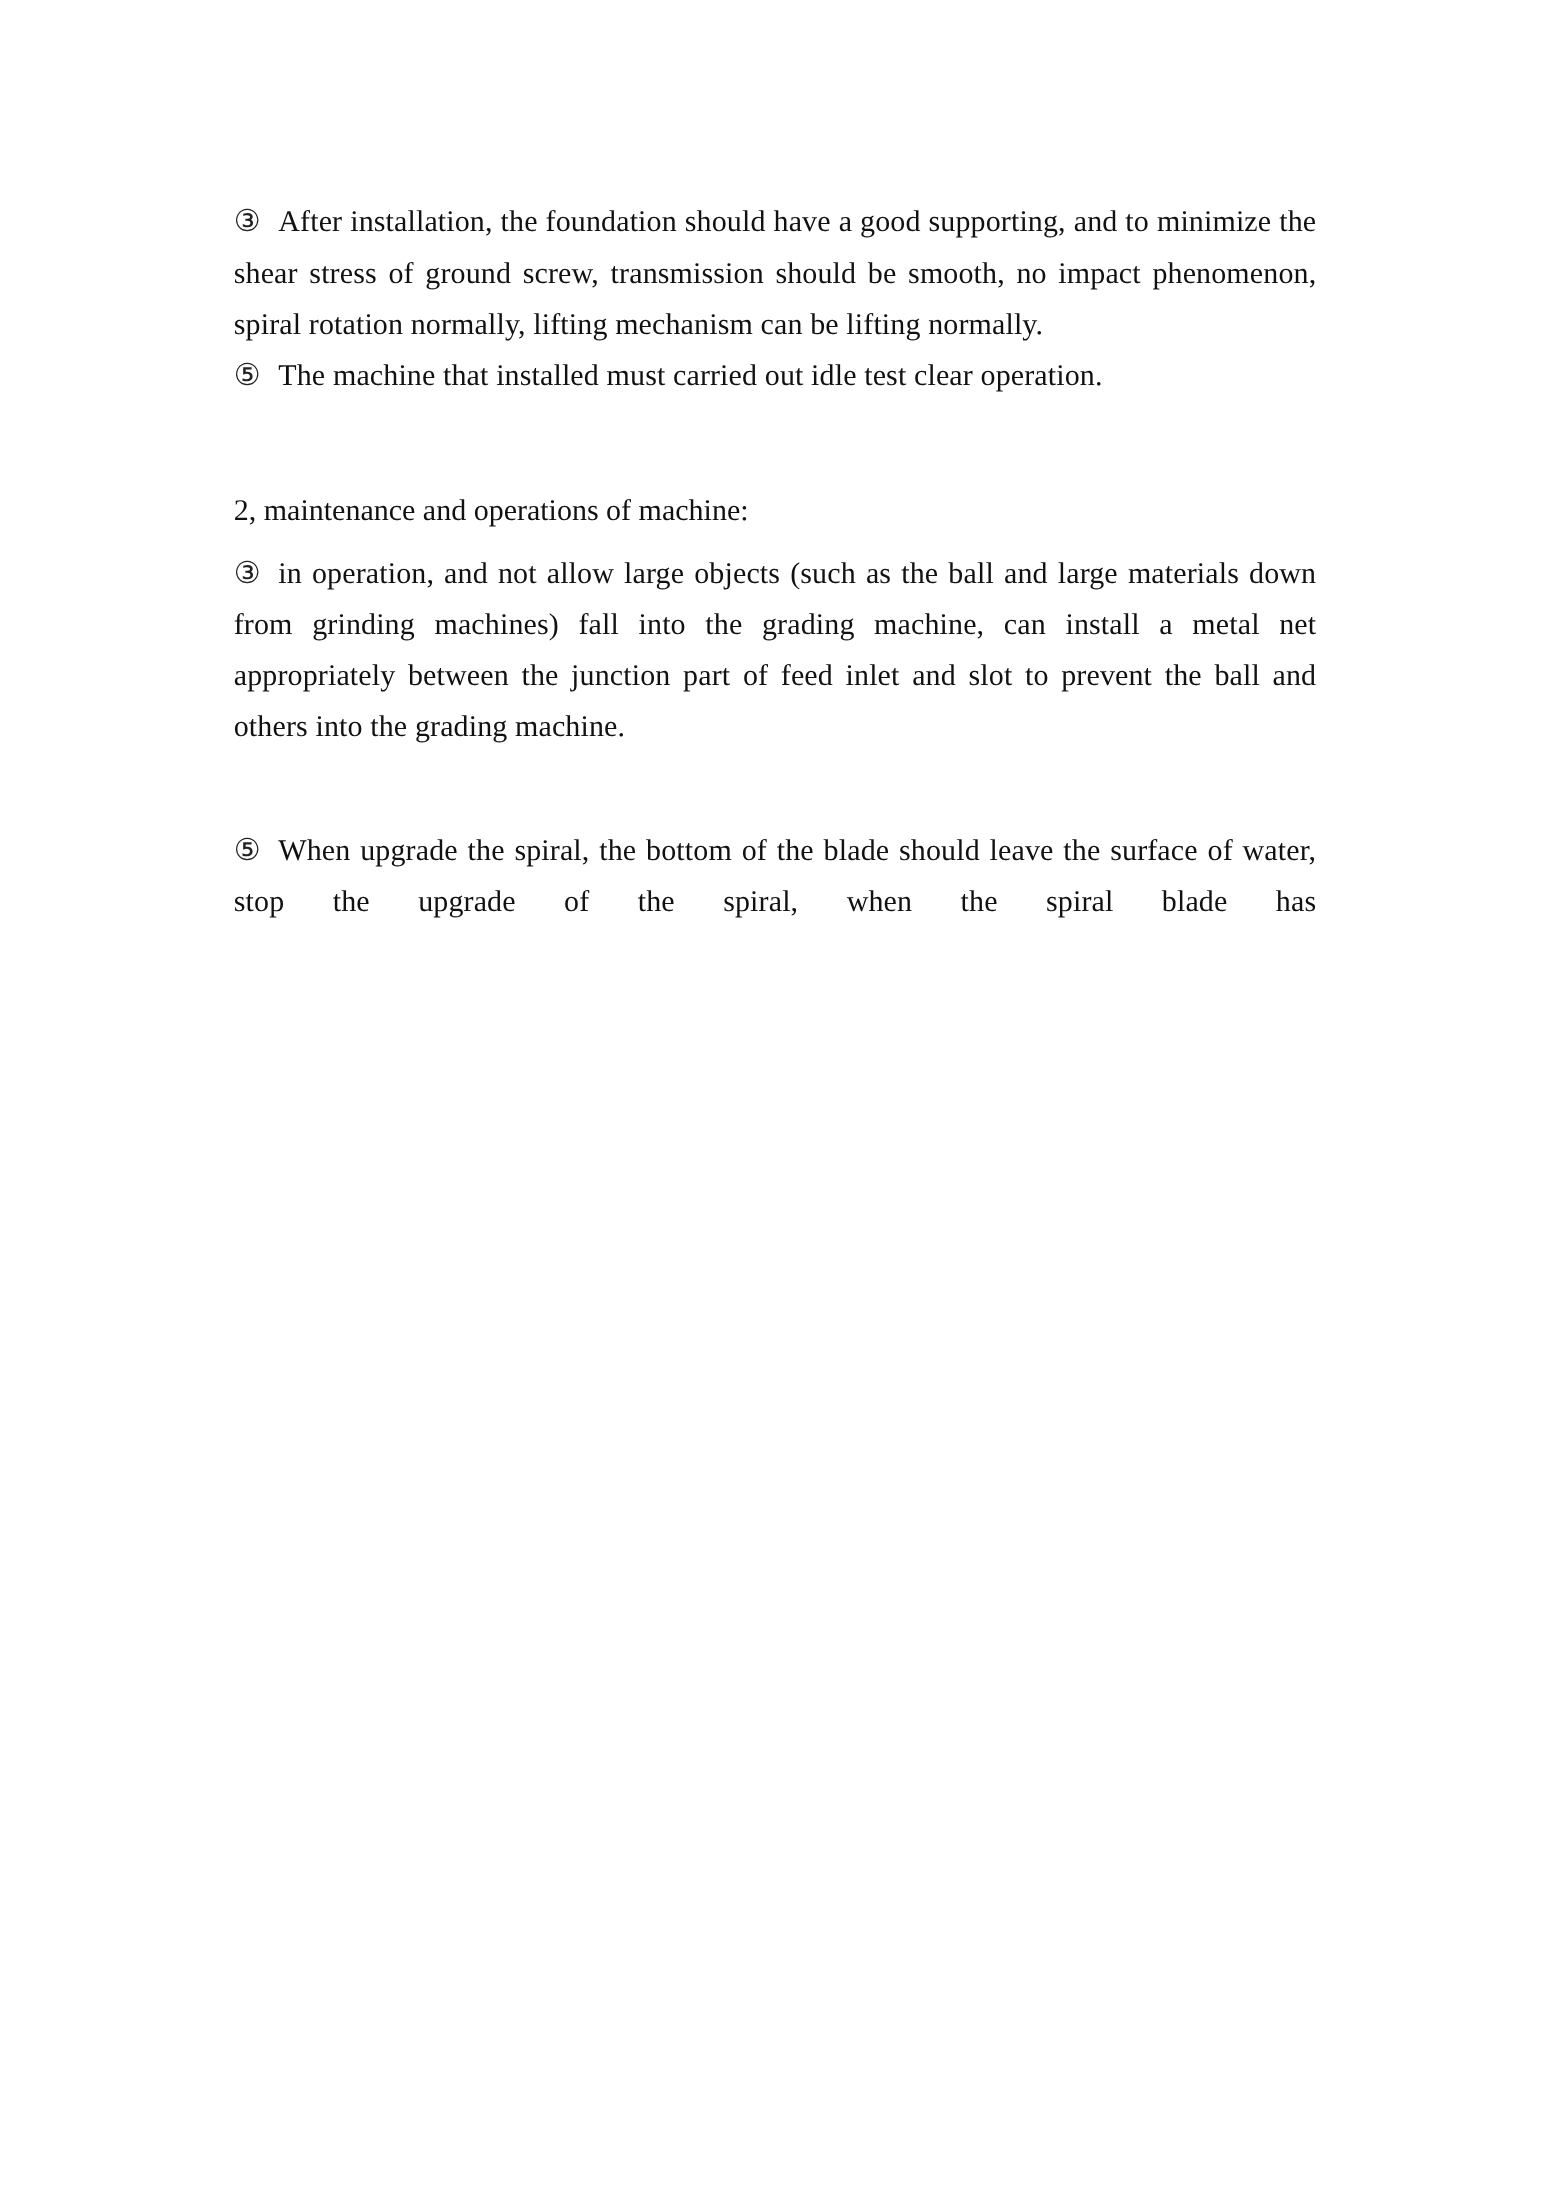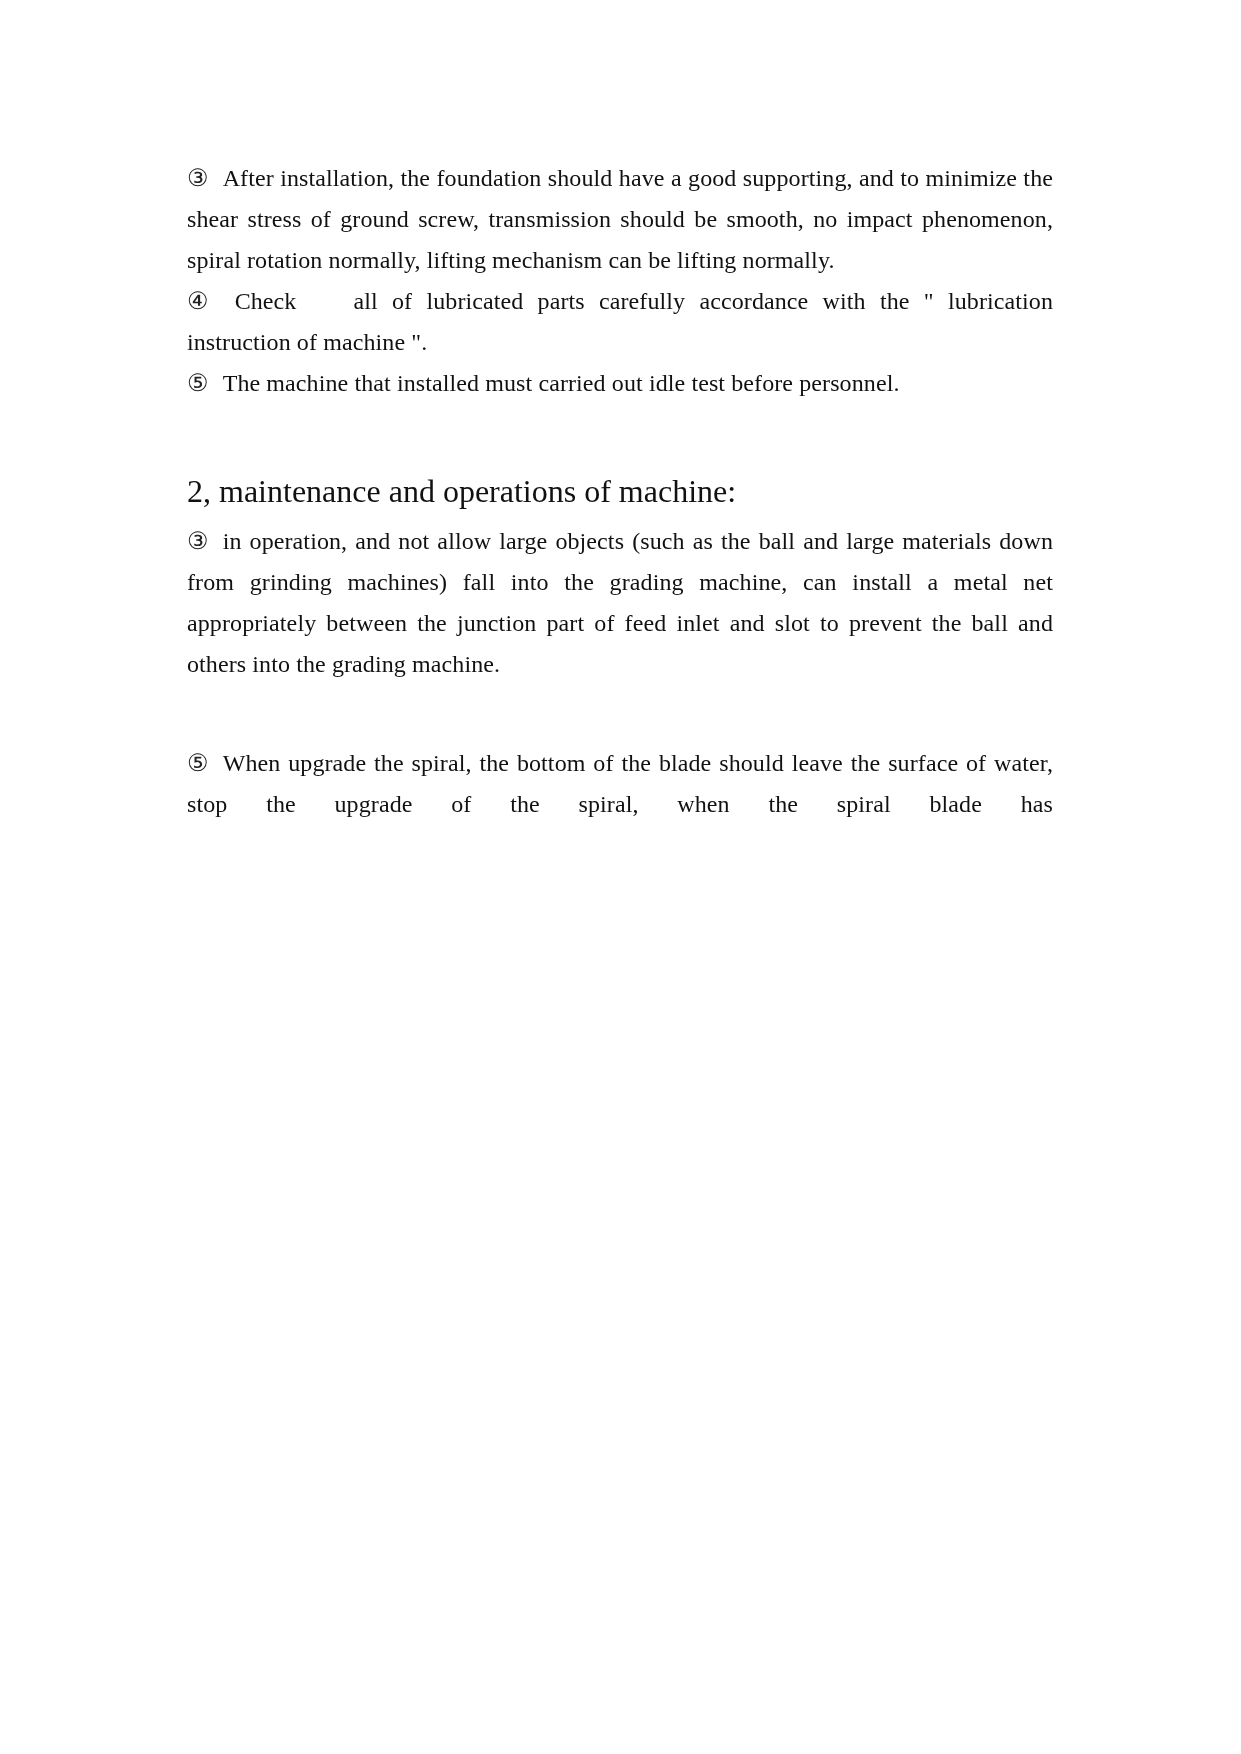--- a/index.html
+++ b/index.html
@@ -27,46 +27,43 @@
       line-height: 41px;
       text-align: justify;
       text-align-last: left;
       letter-spacing: 0.1px;
     }
     .para.spaced-below {
       margin-bottom: 58.3px;
     }
     .heading {
       margin: 0;
-      font-size: 32px;
+      font-size: 24px;
       line-height: 58.3px;
     }
     .num {
       display: inline-block;
       font-size: 24px;
       margin-right: 14px;
       color: #222222;
     }
     .num.wide { margin-right: 26px; }
   </style>
 </head>
 <body>
 
 <div class="page">
 
   <p class="para">
     <span class="num">③</span><span>After installation, the foundation should have a good supporting, and to minimize the shear stress of ground screw, transmission should be smooth, no impact phenomenon, spiral rotation normally, lifting mechanism can be lifting normally.</span>
   </p>
 
-  <p class="para">
-    <span class="num wide">④</span><span style="white-space: pre-wrap;">Check    all of lubricated parts carefully accordance with the " lubrication instruction of machine ".</span>
-  </p>
 
   <p class="para spaced-below">
-    <span class="num">⑤</span><span>The machine that installed must carried out idle test before personnel.</span>
+    <span class="num">⑤</span><span>The machine that installed must carried out idle test clear operation.</span>
   </p>
 
   <p class="heading">2, maintenance and operations of machine:</p>
 
 
 
   <p class="para spaced-below">
     <span class="num">③</span><span>in operation, and not allow large objects (such as the ball and large materials down from grinding machines) fall into the grading machine, can install a metal net appropriately between the junction part of feed inlet and slot to prevent the ball and others into the grading machine.</span>
   </p>
 

